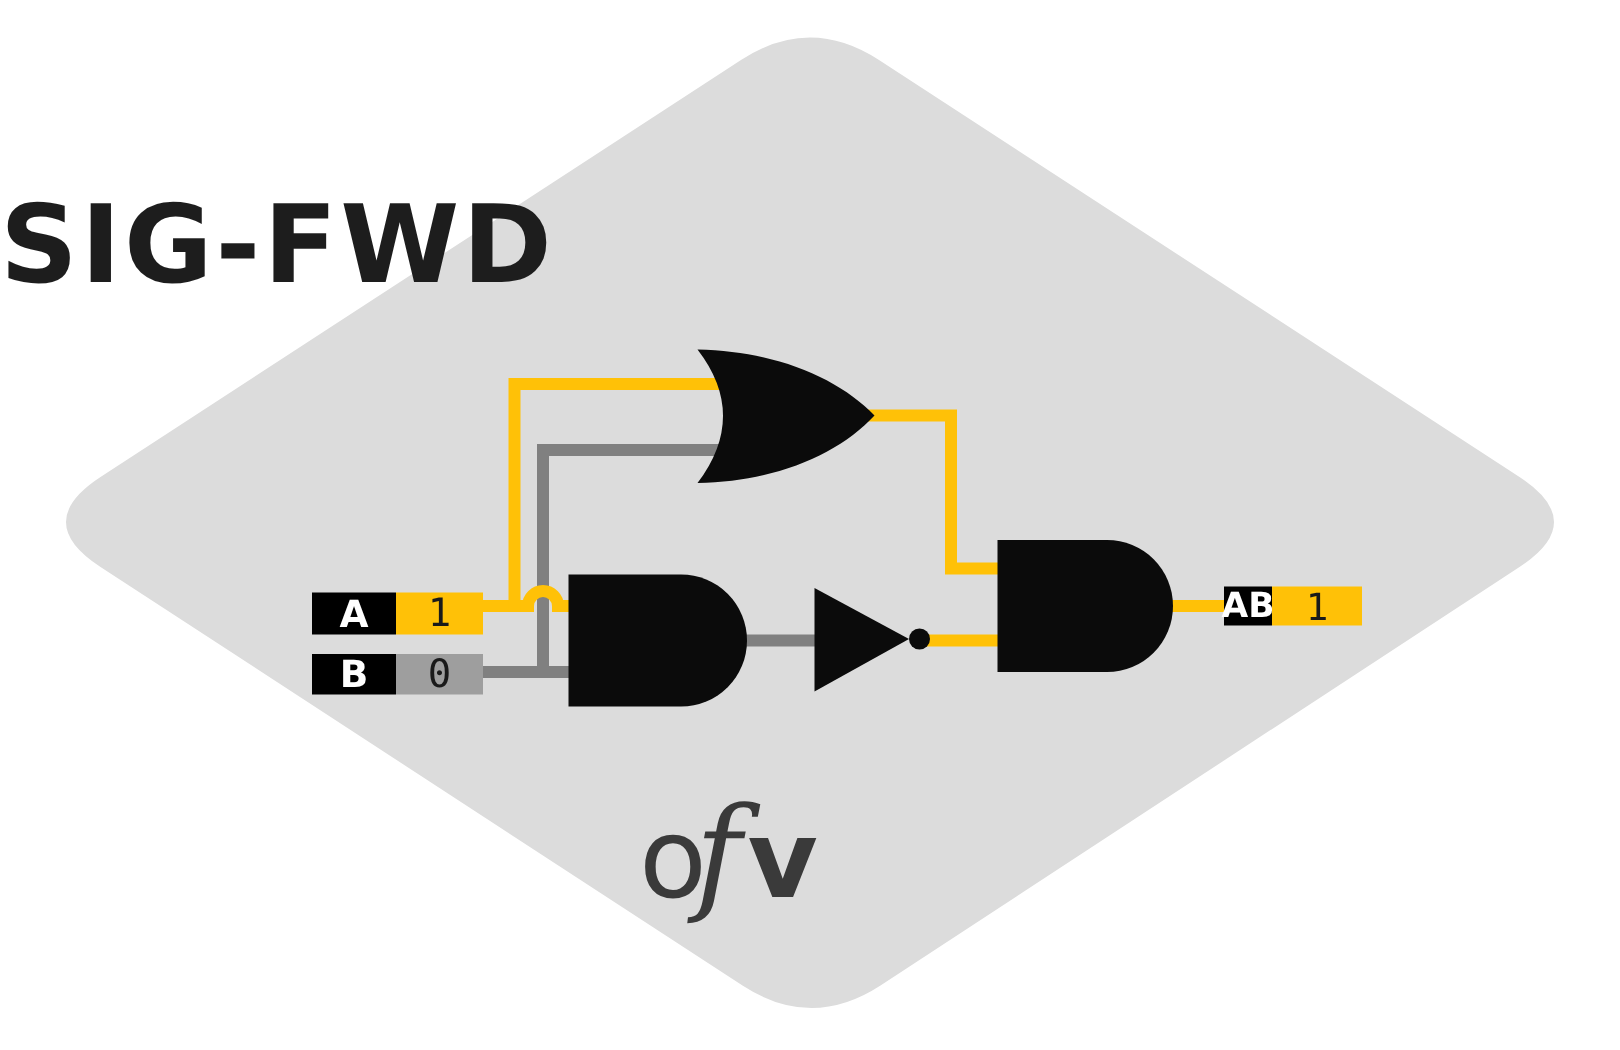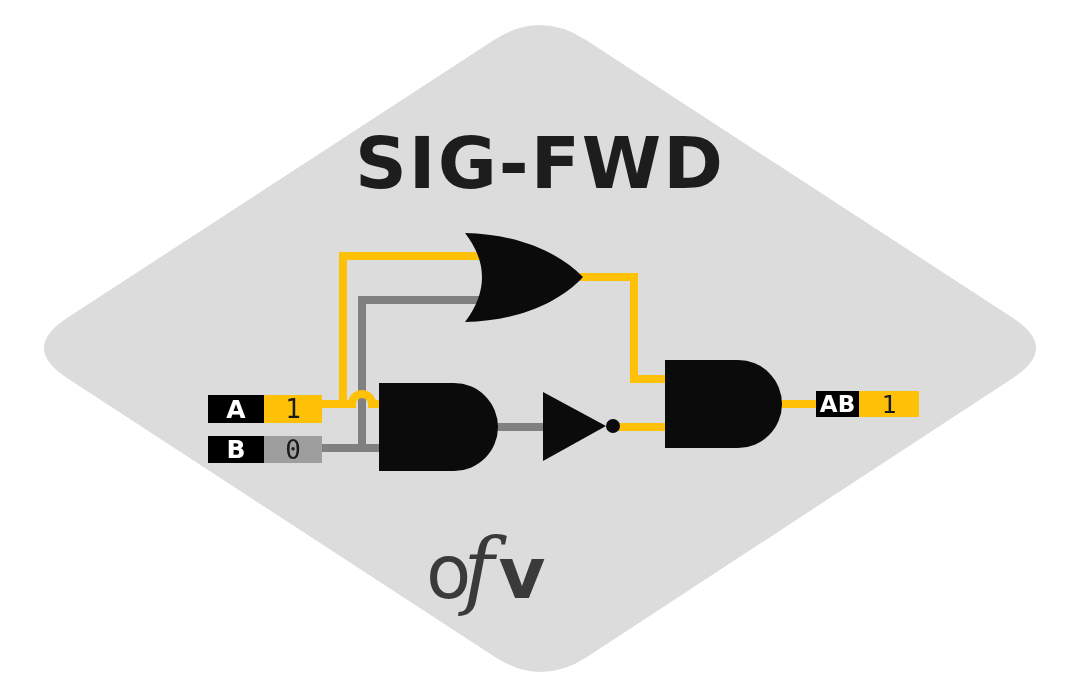--- a/index.html
+++ b/index.html
@@ -12,21 +12,21 @@
   svg.circuit{position:absolute;left:0;top:0;}
 
   .diamond{fill:var(--diamond-bg,#dcdcdc);}
   .wire{fill:none;stroke-width:8px;}
   .wire.high{stroke:var(--signal-high,#ffc107);}
   .wire.low{stroke:var(--wire-inactive,#808080);}
   .gate{fill:var(--gate-fill,#0b0b0b);}
 
   .title{
     position:absolute;left:0;top:127px;width:1080px;
-    text-align:center;font-size:72px;font-weight:bold;letter-spacing:2px;
+    font-size:72px;font-weight:bold;letter-spacing:2px;
     color:var(--title-text,#1d1d1d);line-height:1;
   }
 
   .sigrow{position:absolute;display:flex;}
   .sigrow .lbl{
     background:var(--label-bg,#000000);color:var(--label-text,#ffffff);
     font-weight:bold;font-size:25px;line-height:1;
     display:flex;align-items:center;justify-content:center;
   }
   .sigrow .val{
@@ -37,21 +37,21 @@
   .val.high{background:var(--signal-high,#ffc107);}
   .val.low{background:var(--signal-low,#9e9e9e);}
 
   #row-a{left:208px;top:395px;height:28px;}
   #row-a .lbl{width:56px;}
   #row-a .val{width:58px;}
   #row-b{left:208px;top:436px;height:27px;}
   #row-b .lbl{width:56px;}
   #row-b .val{width:58px;}
   #row-ab{left:816px;top:391px;height:26px;}
-  #row-ab .lbl{width:43px;font-size:23px;}
+  #row-ab .lbl{width:32px;font-size:23px;}
   #row-ab .val{width:60px;font-size:25px;}
 
   .logo{
     position:absolute;left:426px;top:520px;
     display:flex;align-items:baseline;
     color:var(--logo-text,#3a3a3a);line-height:normal;
   }
   .logo .l-o{font-size:74px;}
   .logo .l-f{font-family:"DejaVu Serif", serif;font-style:italic;font-size:84px;margin:0 4px 0 -8px;}
   .logo .l-v{font-size:72px;font-weight:bold;}

